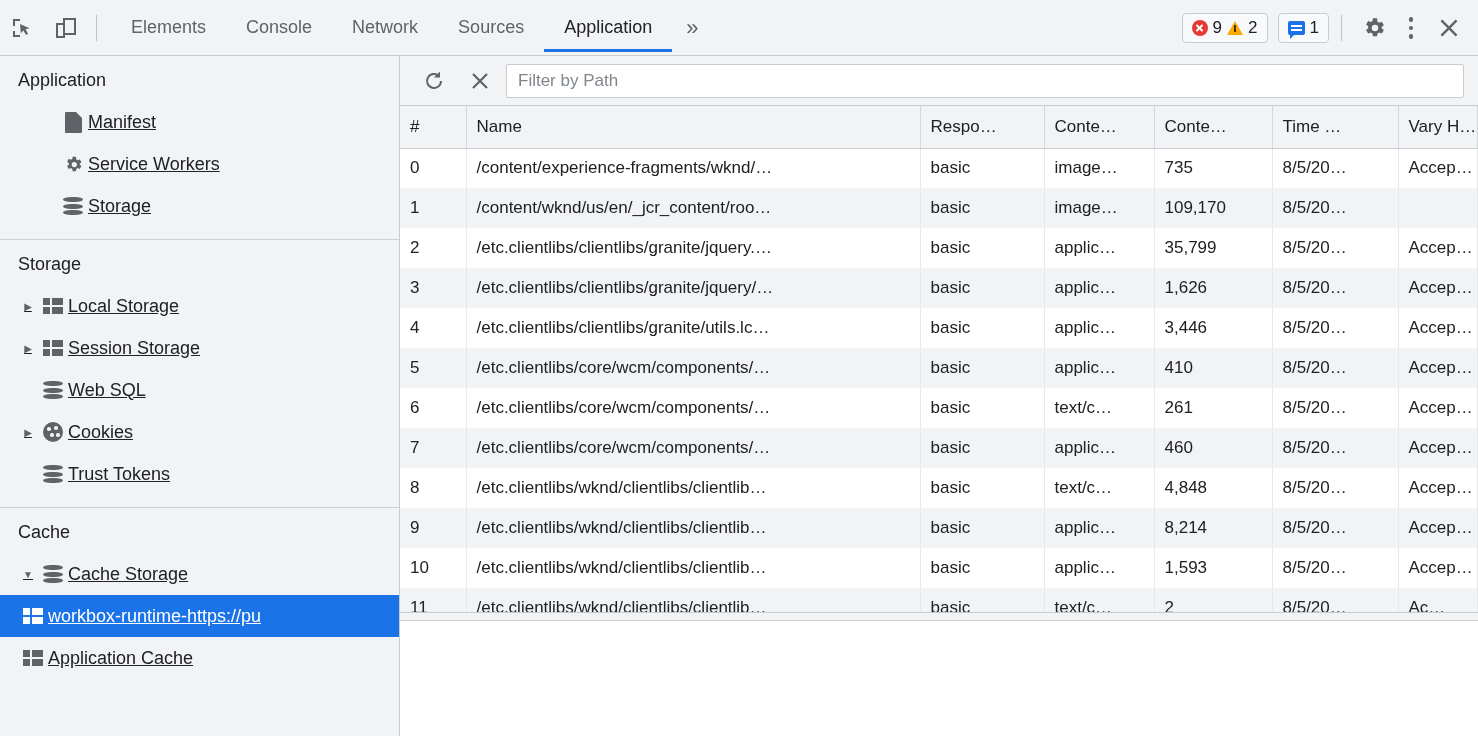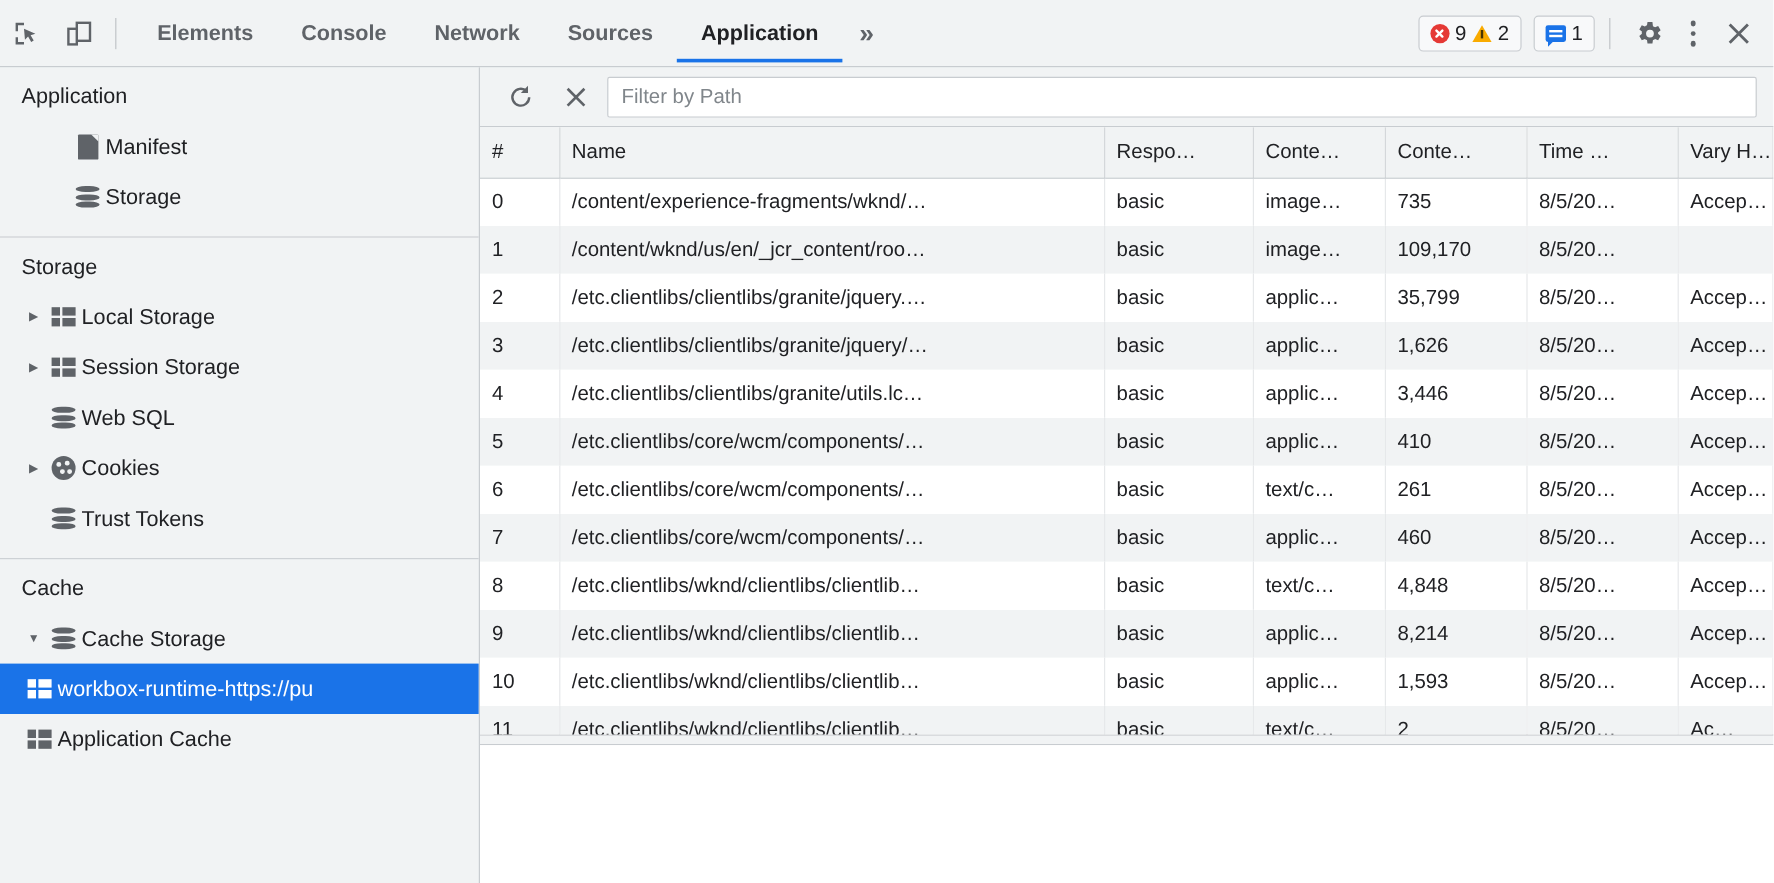--- a/index.html
+++ b/index.html
@@ -23,21 +23,21 @@
   .tb-icon-btn {
     width: 44px; height: 44px;
     display: flex; align-items: center; justify-content: center;
     cursor: pointer;
   }
   .tb-sep {
     width: 1px; height: 26px;
     background: #c0c4c8;
     margin: 0 14px 0 8px;
   }
-  .tabs { display: flex; align-items: stretch; height: 48px; font-weight: bold; }
+  .tabs { display: flex; align-items: stretch; height: 48px; }
   .tab {
     display: flex; align-items: center;
     padding: 0 20px;
     font-size: 18px;
     color: #5f6368;
     cursor: pointer;
     position: relative;
     white-space: nowrap;
   }
   .tab.active { color: #202124; }
@@ -120,21 +120,21 @@
     overflow: hidden;
   }
   .section { padding: 14px 0 12px 0; }
   .section + .section { border-top: 1px solid #cdd1d5; }
   .section-title {
     font-size: 18px; color: #202124;
     padding: 0 0 10px 18px;
   }
   .tree-item {
     height: 42px; display: flex; align-items: center;
-    padding-left: 18px; cursor: pointer; font-size: 18px; color: #202124;
+    padding-left: 18px; cursor: pointer; font-size: 18px; color: #202124; text-decoration: underline;
   }
   .tree-item.selected { background: #1a73e8; color: #ffffff; }
   .arrow {
     width: 20px; min-width: 20px;
     display: flex; align-items: center; justify-content: center;
     font-size: 10px; color: #5f6368;
   }
   .arrow.spacer { visibility: hidden; }
   .ico { width: 30px; min-width: 30px; display: flex; align-items: center; justify-content: center; }
   .lbl { white-space: nowrap; overflow: hidden; }
@@ -314,20 +314,29 @@
         <div class="section-title">Application</div>
 
         <div class="tree-item indent-1">
           <span class="arrow spacer">▶</span>
           <span class="ico">
               <span class="icon-doc"></span>
             </span>
           <span class="lbl">Manifest</span>
         </div>
 
+        <div class="tree-item indent-1">
+          <span class="arrow spacer">▶</span>
+          <span class="ico">
+            <svg width="21" height="21" viewBox="0 0 24 24">
+                <path fill="#5f6368" d="M19.1 12.9c0-.3.1-.6.1-.9s0-.6-.1-.9l2-1.6-1.9-3.3-2.4 1c-.5-.4-1-.7-1.6-.9L14.8 3h-3.8l-.4 2.6c-.6.2-1.1.5-1.6.9l-2.4-1-1.9 3.3 2 1.6c0 .3-.1.6-.1.9s0 .6.1.9l-2 1.6 1.9 3.3 2.4-1c.5.4 1 .7 1.6.9l.4 2.6h3.8l.4-2.6c.6-.2 1.1-.5 1.6-.9l2.4 1 1.9-3.3-2-1.6zM12.9 15a3 3 0 110-6 3 3 0 010 6z"></path>
+              </svg>
+          </span>
+          <span class="lbl">Service Workers</span>
+        </div>
 
         <div class="tree-item indent-1">
           <span class="arrow spacer">▶</span>
           <span class="ico">
               <span class="icon-db">
                 <i></i>
                 <i></i>
                 <i></i>
               </span>
             </span>

